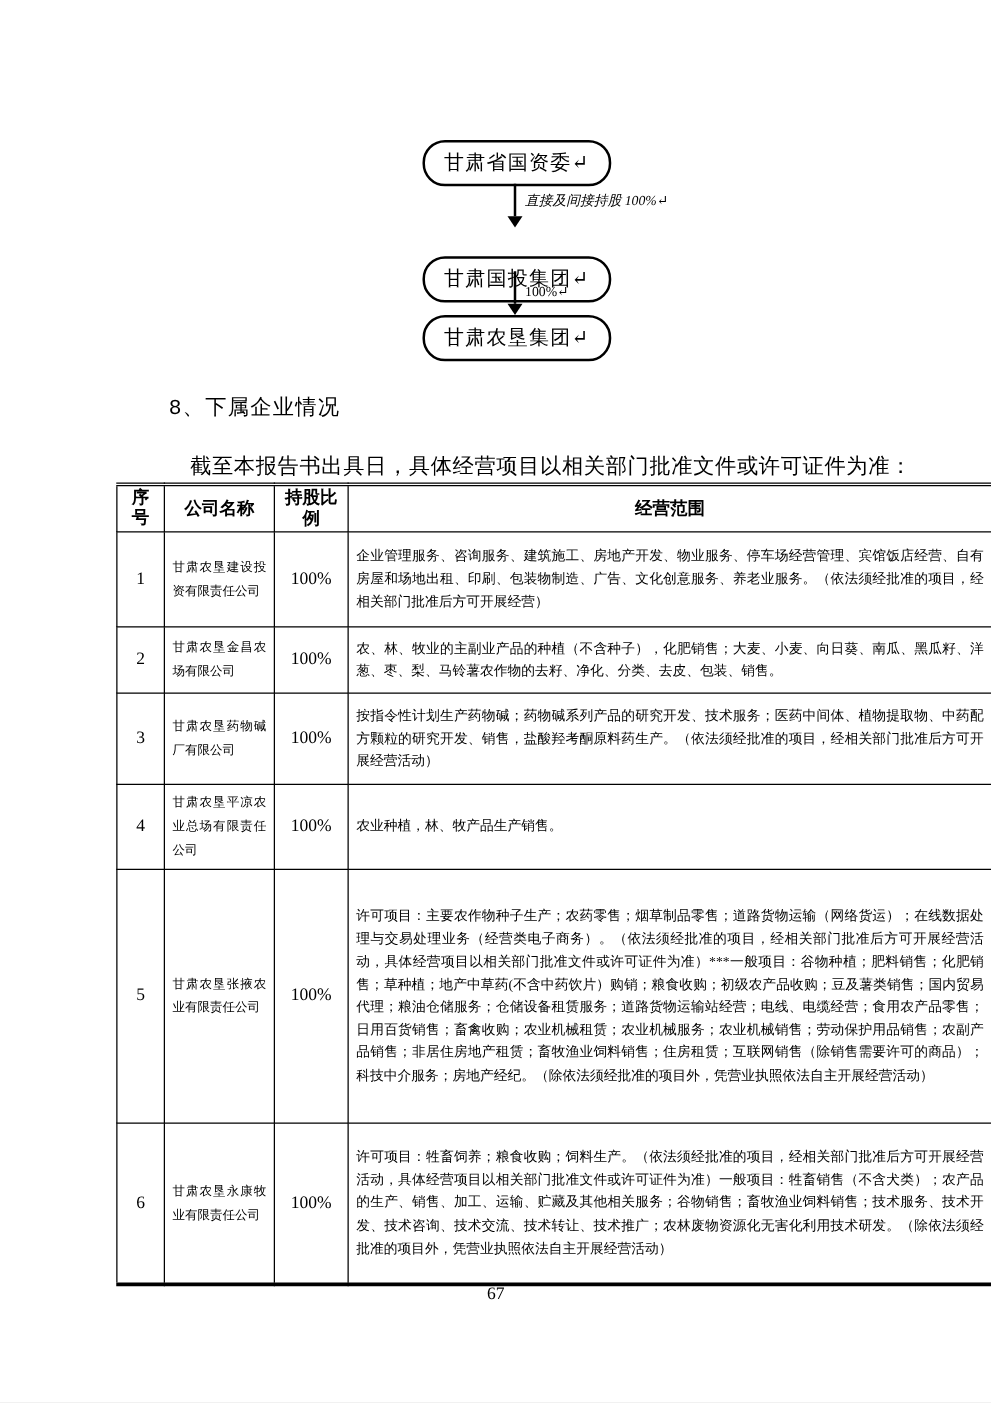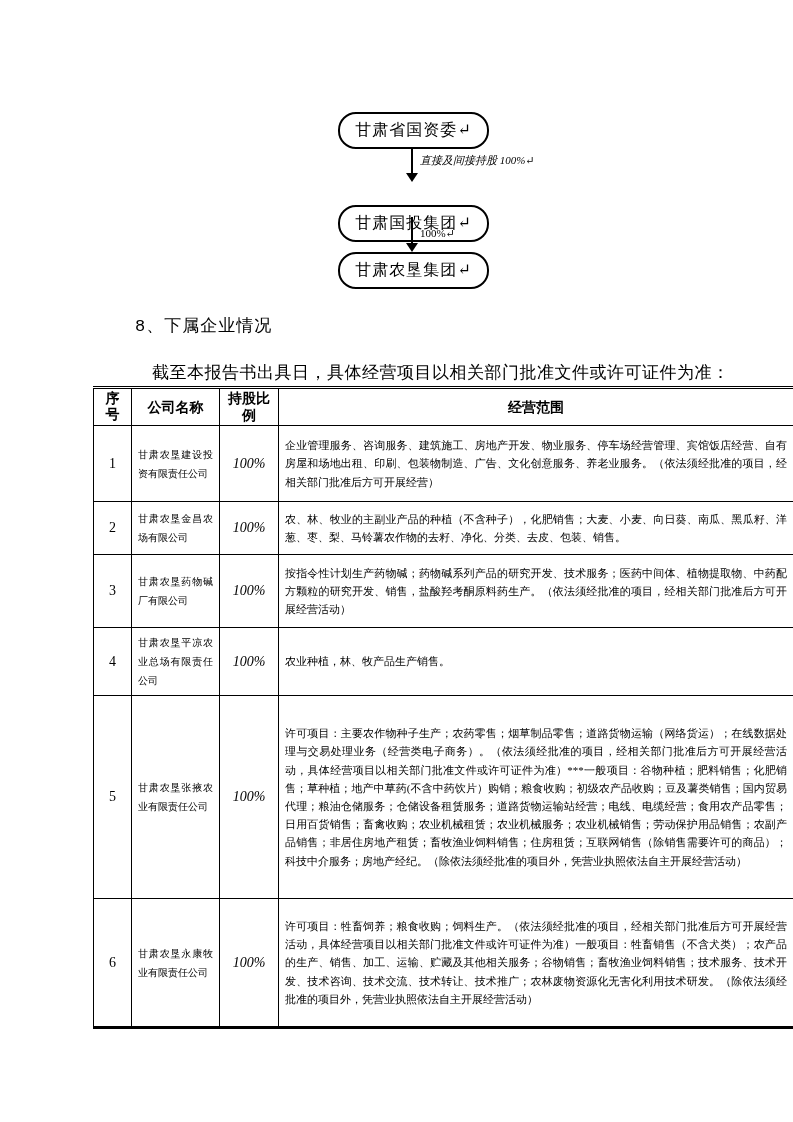--- a/index.html
+++ b/index.html
@@ -48,21 +48,21 @@
   table.subs th, table.subs td { border:1px solid #000; overflow:hidden; }
   table.subs thead tr { height:32px; }
   table.subs th {
     font-weight:bold; font-size:14px; text-align:center; vertical-align:middle;
     padding:1px 2px; line-height:17px;
   }
   th.col-no .hdr-text { display:inline-block; width:1.1em; line-height:16px; }
   td { vertical-align:middle; }
   .cell-no    { text-align:center; font-size:14px; }
   .cell-name  { padding:2px 6px; font-size:10px; line-height:19px; text-align:justify; text-justify:inter-character; }
-  .cell-ratio { text-align:center; font-size:14px;font-style:italic; }
+  .cell-ratio { text-align:center; font-size:14px; }
   .cell-scope { padding:2px 6px; font-size:11px; line-height:18.2px; text-align:justify; }
   tbody tr:nth-child(1) { height:76px; }
   tbody tr:nth-child(2) { height:53px; }
   tbody tr:nth-child(3) { height:73px; }
   tbody tr:nth-child(4) { height:68px; }
   tbody tr:nth-child(5) { height:203px; }
   tbody tr:nth-child(6) { height:129px; }
 
   .pageno { position:absolute; top:1028px; left:0; width:100%; text-align:center; font-size:14px; }
 </style>
@@ -142,13 +142,14 @@
         </tr>
         <tr>
           <td class="cell-no">6</td>
           <td class="cell-name">甘肃农垦永康牧业有限责任公司</td>
           <td class="cell-ratio">100%</td>
           <td class="cell-scope">许可项目：牲畜饲养；粮食收购；饲料生产。（依法须经批准的项目，经相关部门批准后方可开展经营活动，具体经营项目以相关部门批准文件或许可证件为准）一般项目：牲畜销售（不含犬类）；农产品的生产、销售、加工、运输、贮藏及其他相关服务；谷物销售；畜牧渔业饲料销售；技术服务、技术开发、技术咨询、技术交流、技术转让、技术推广；农林废物资源化无害化利用技术研发。（除依法须经批准的项目外，凭营业执照依法自主开展经营活动）</td>
         </tr>
       </tbody>
   </table>
 
+  <div class="pageno">67</div>
 </div>
 
 </body></html>

